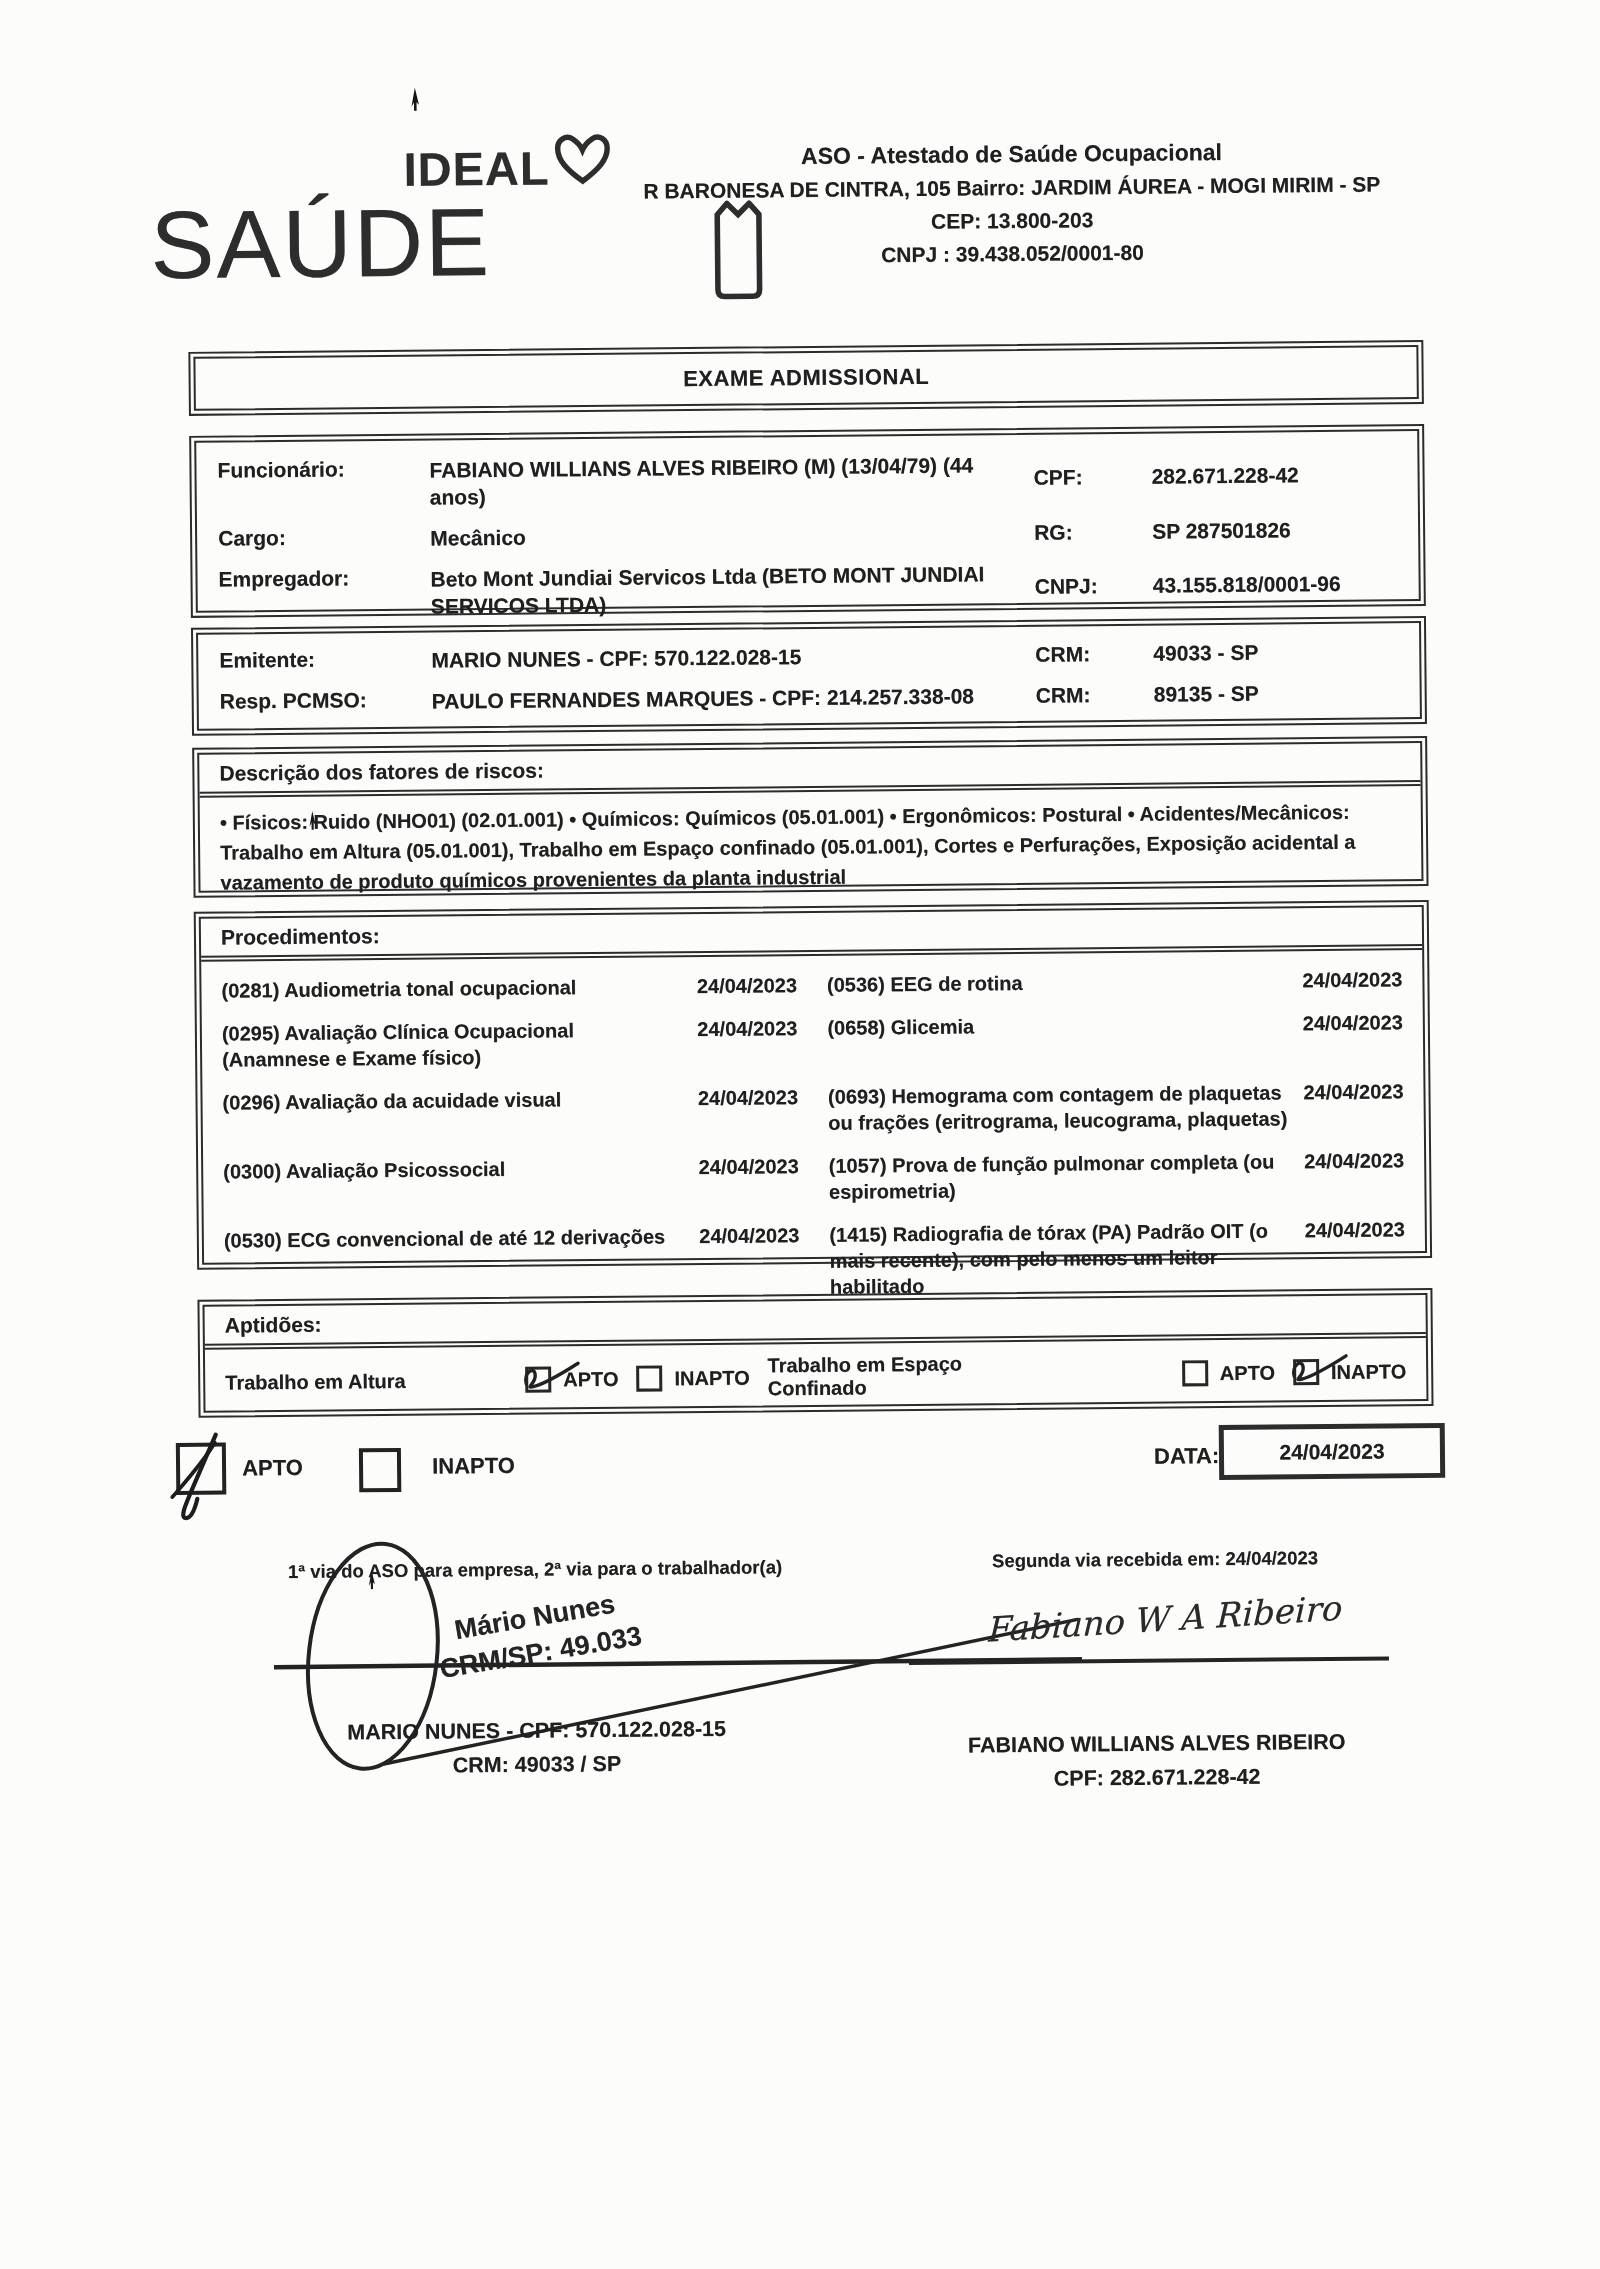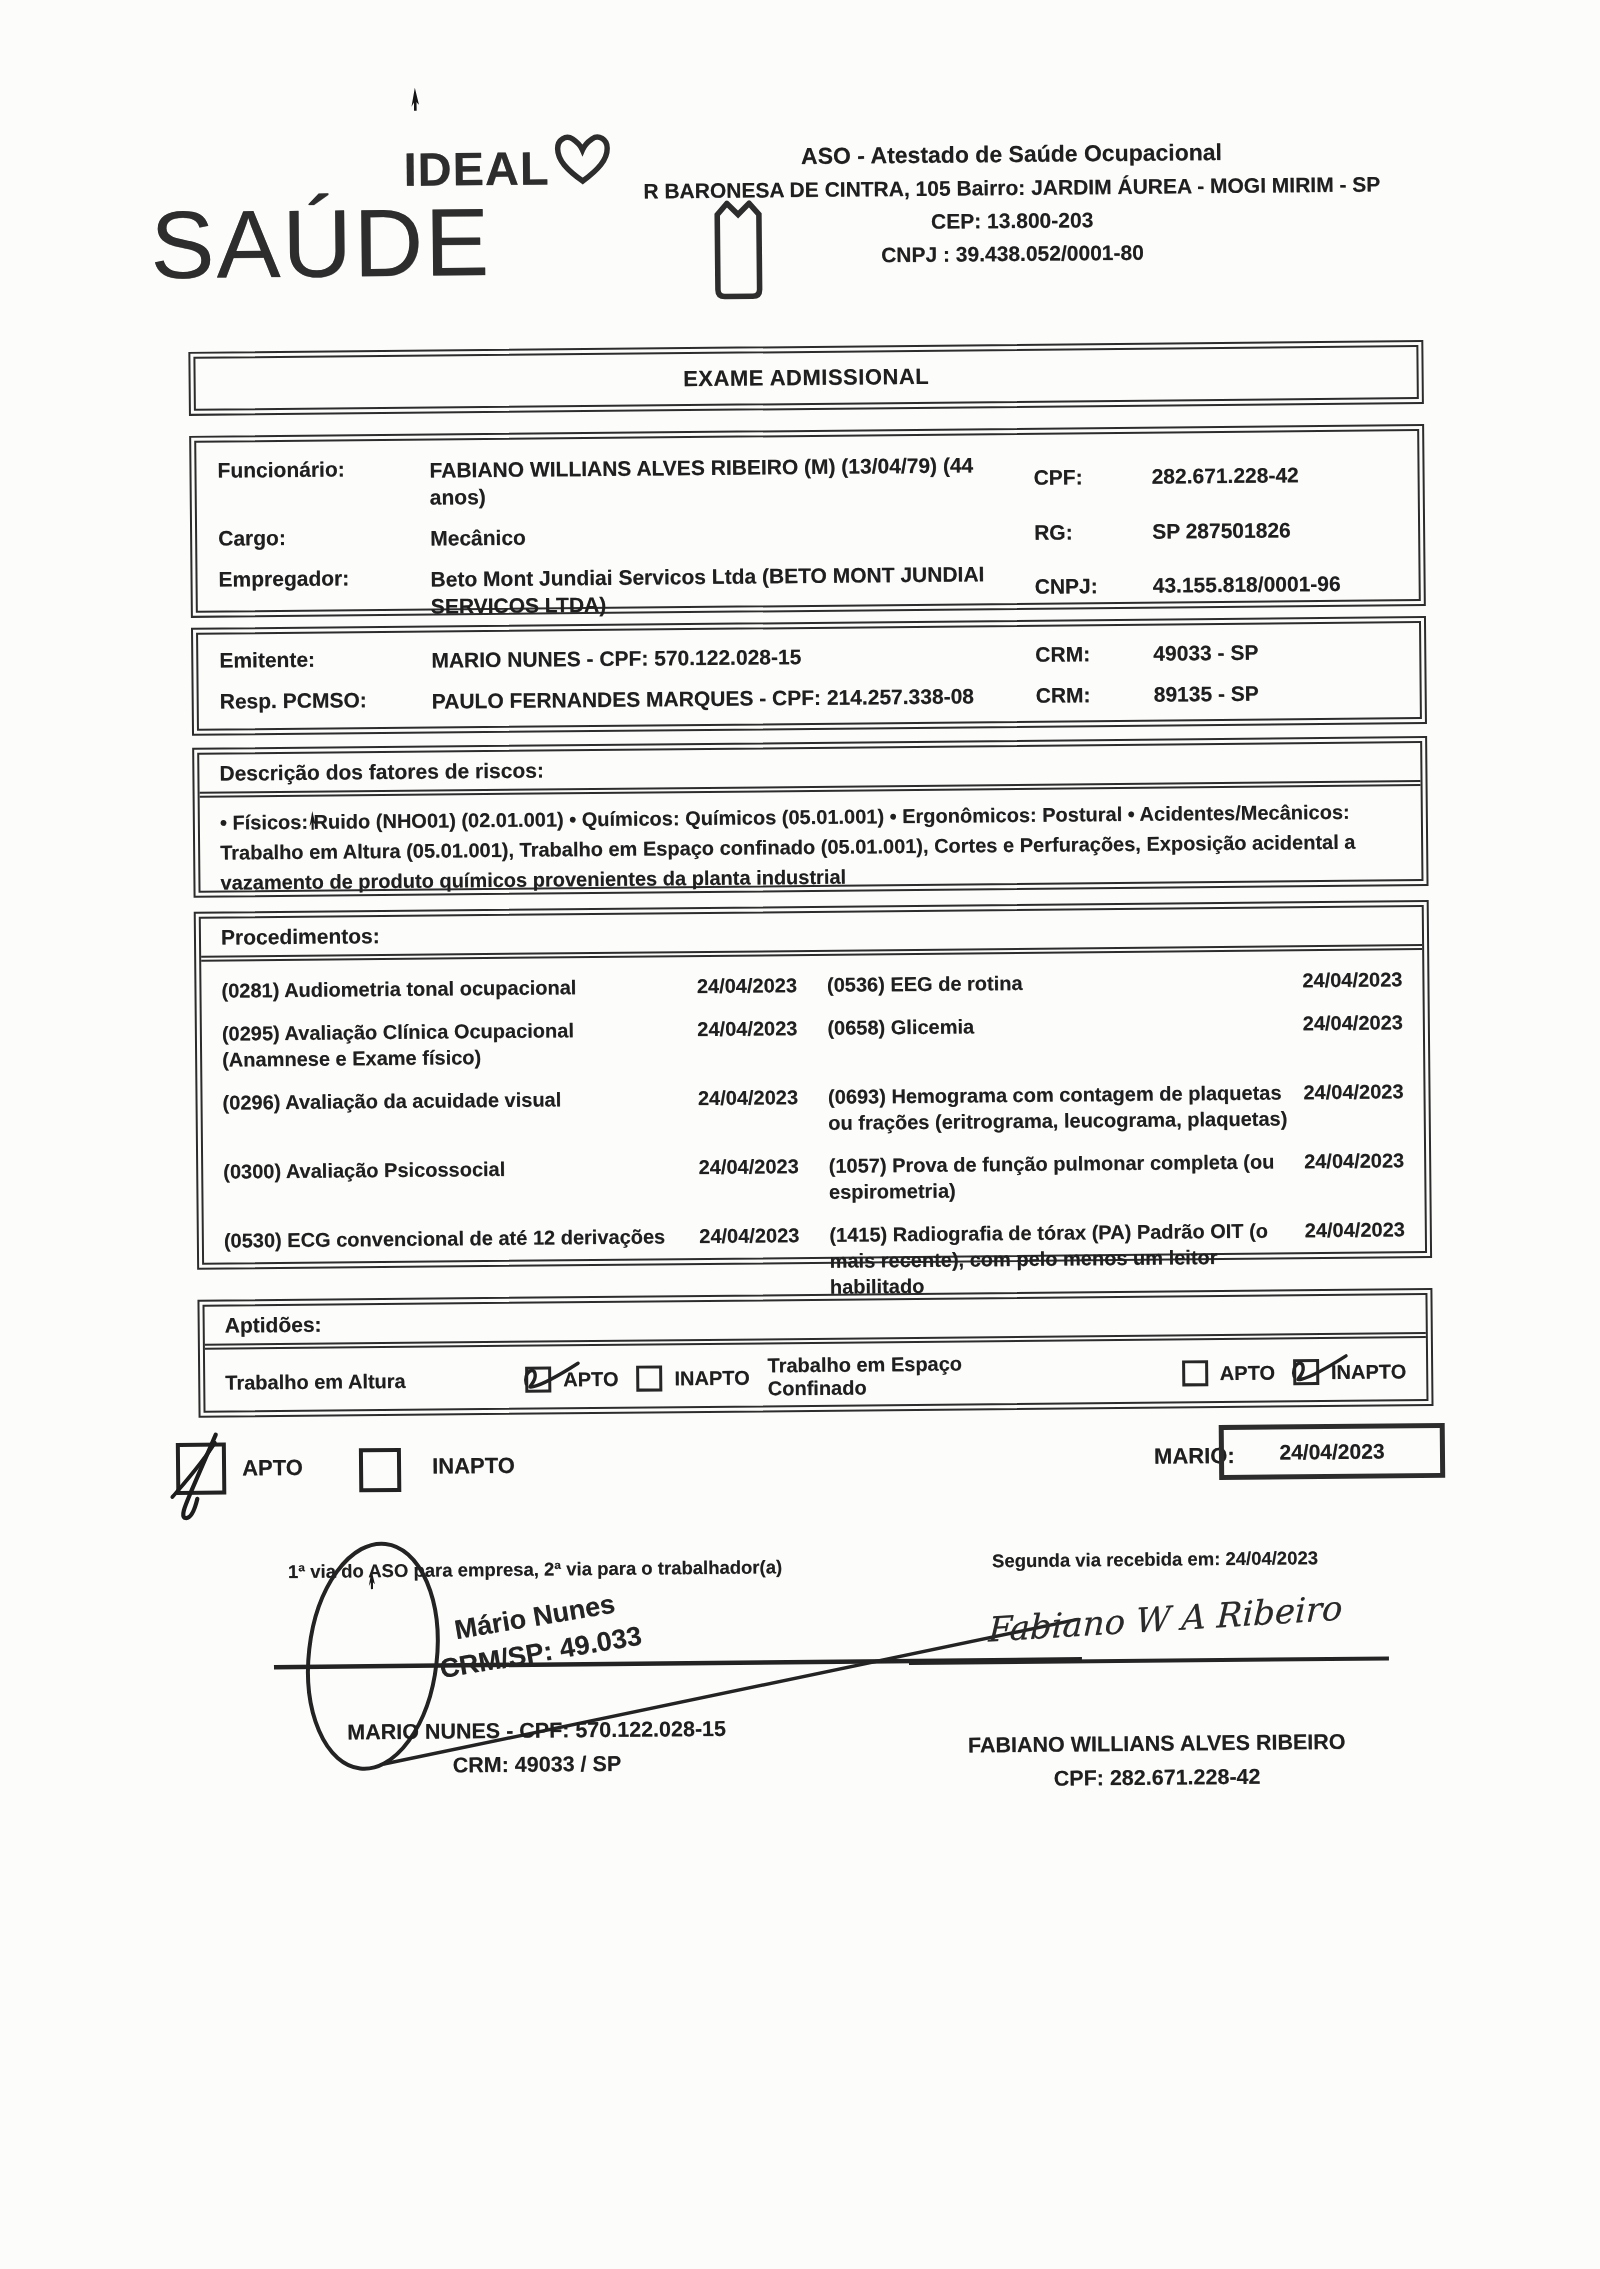--- a/index.html
+++ b/index.html
@@ -247,21 +247,21 @@
 
     <span class="big-cb checked">
       <svg class="mark" width="78" height="96" viewBox="0 0 78 96">
           <path d="M50 4 C42 22 34 40 26 58 C20 72 13 86 19 87 C25 88 29 76 31 68" fill="none" stroke="#1d1d1d" stroke-width="4.2" stroke-linecap="round"></path>
           <path d="M6 66 C20 50 38 30 49 12" fill="none" stroke="#1d1d1d" stroke-width="3.8" stroke-linecap="round"></path>
         </svg>
     </span>
     <span class="res-apto">APTO</span>
     <span class="mid-cb"></span>
     <span class="res-inapto">INAPTO</span>
-    <span class="date-label">MARIO:</span>
+    <span class="date-label">DATA:</span>
     <span class="date-box">
       <span class="dv">24/04/2023</span>
     </span>
 
     <div class="note-left">1ª via do ASO para empresa, 2ª via para o trabalhador(a)</div>
     <div class="note-right">Segunda via recebida em: 24/04/2023</div>
 
     <svg class="pen-svg" width="830" height="265" viewBox="0 0 830 265">
       <ellipse cx="107" cy="122" rx="64" ry="113" transform="rotate(7 107 122)" fill="none" stroke="#232323" stroke-width="4"></ellipse>
       <path d="M8 132 L816 132" fill="none" stroke="#232323" stroke-width="4.5"></path>

